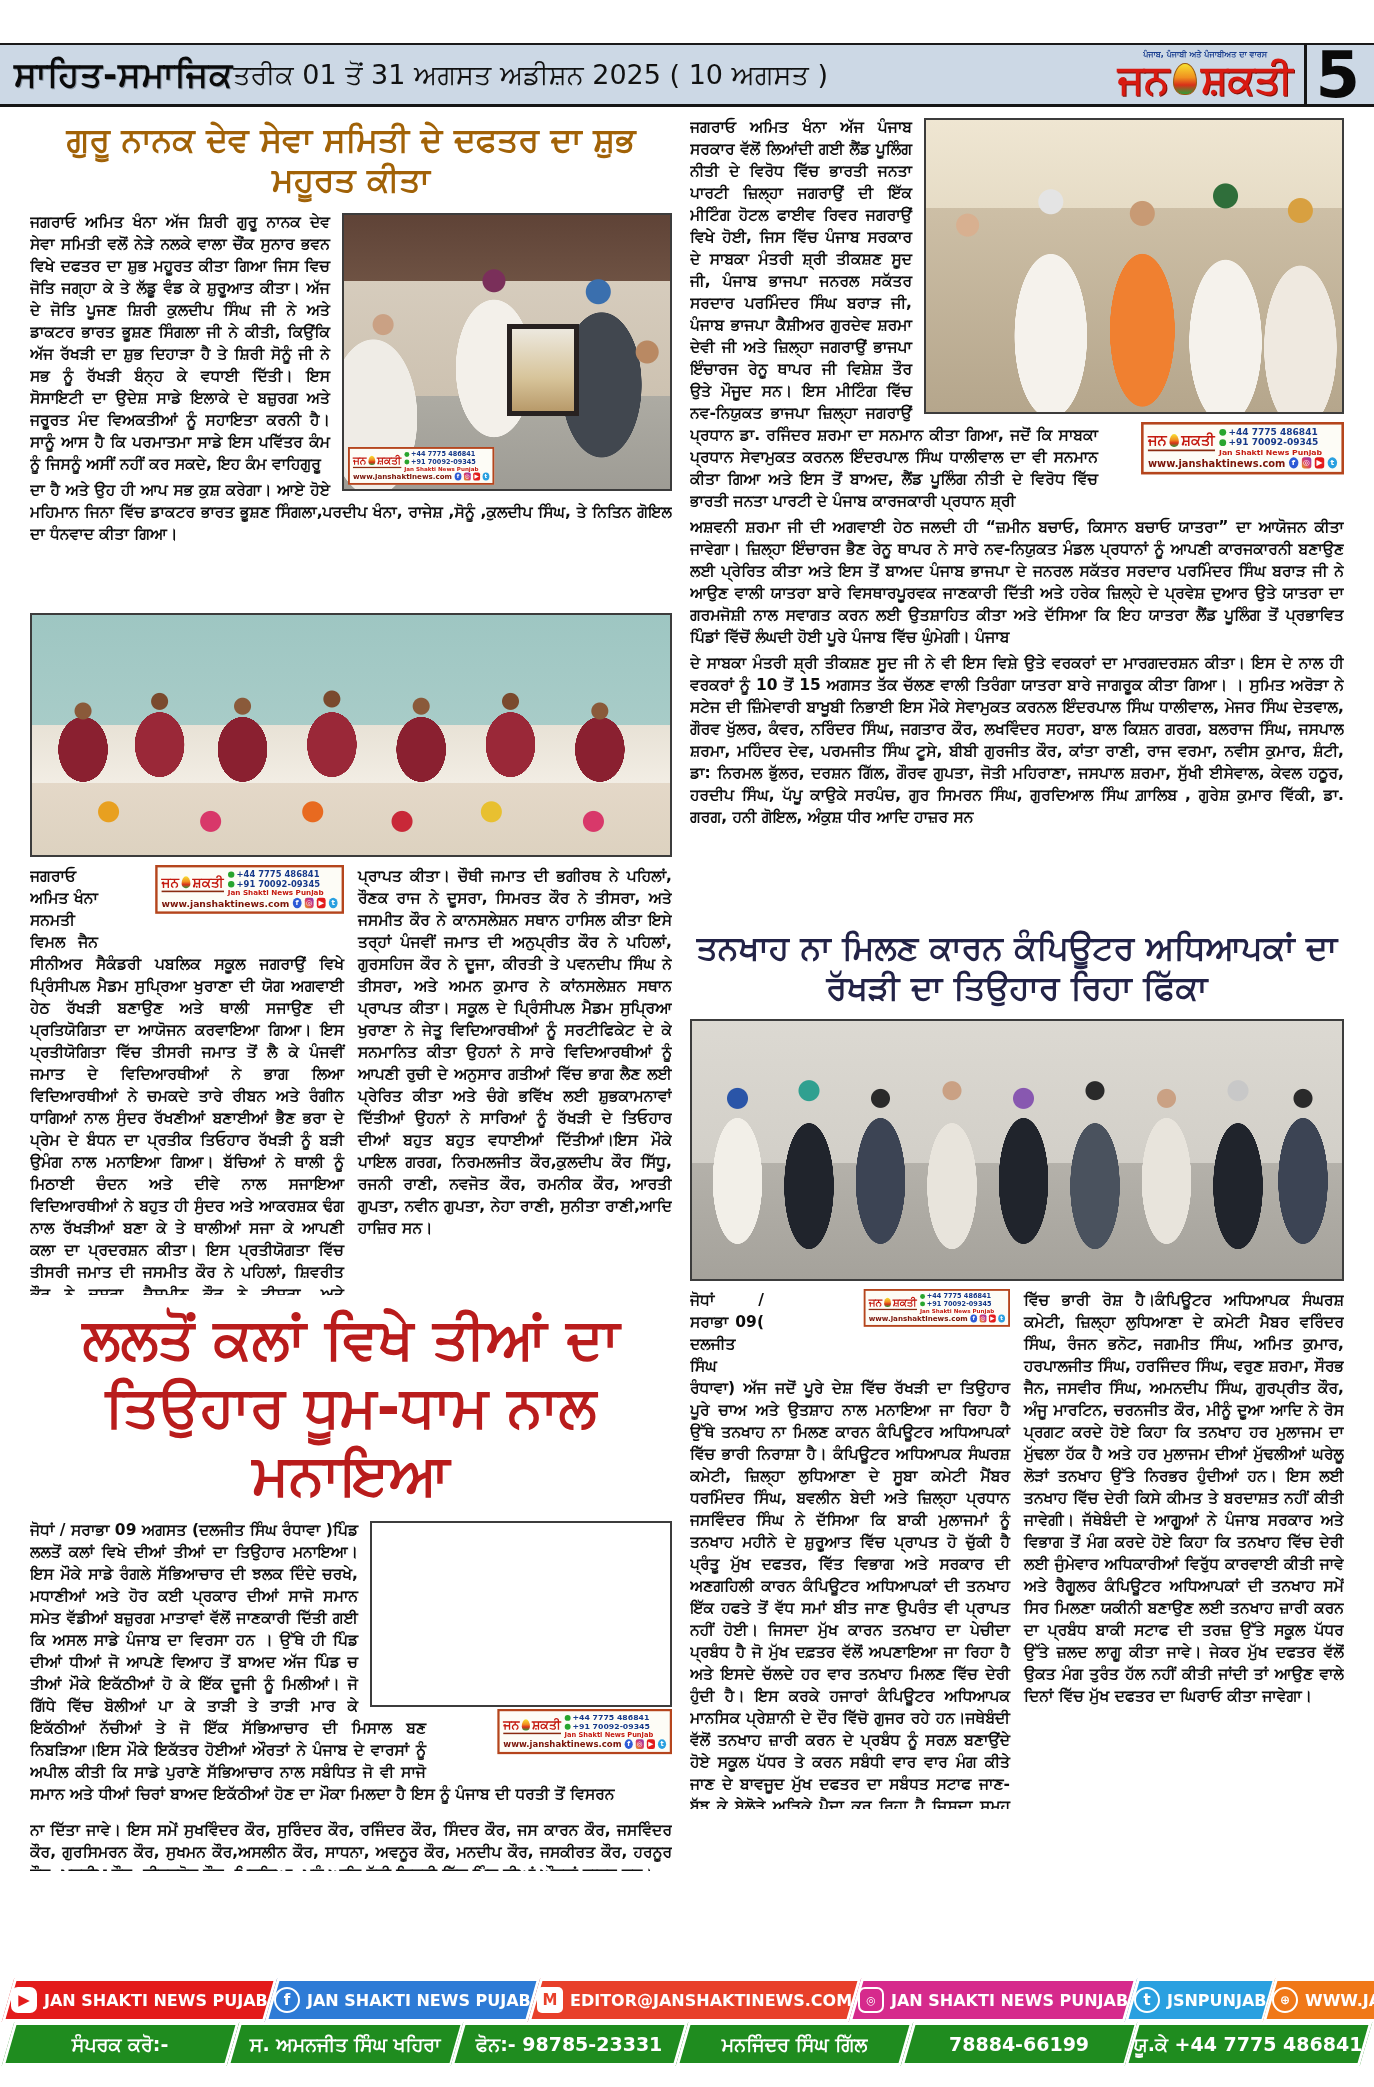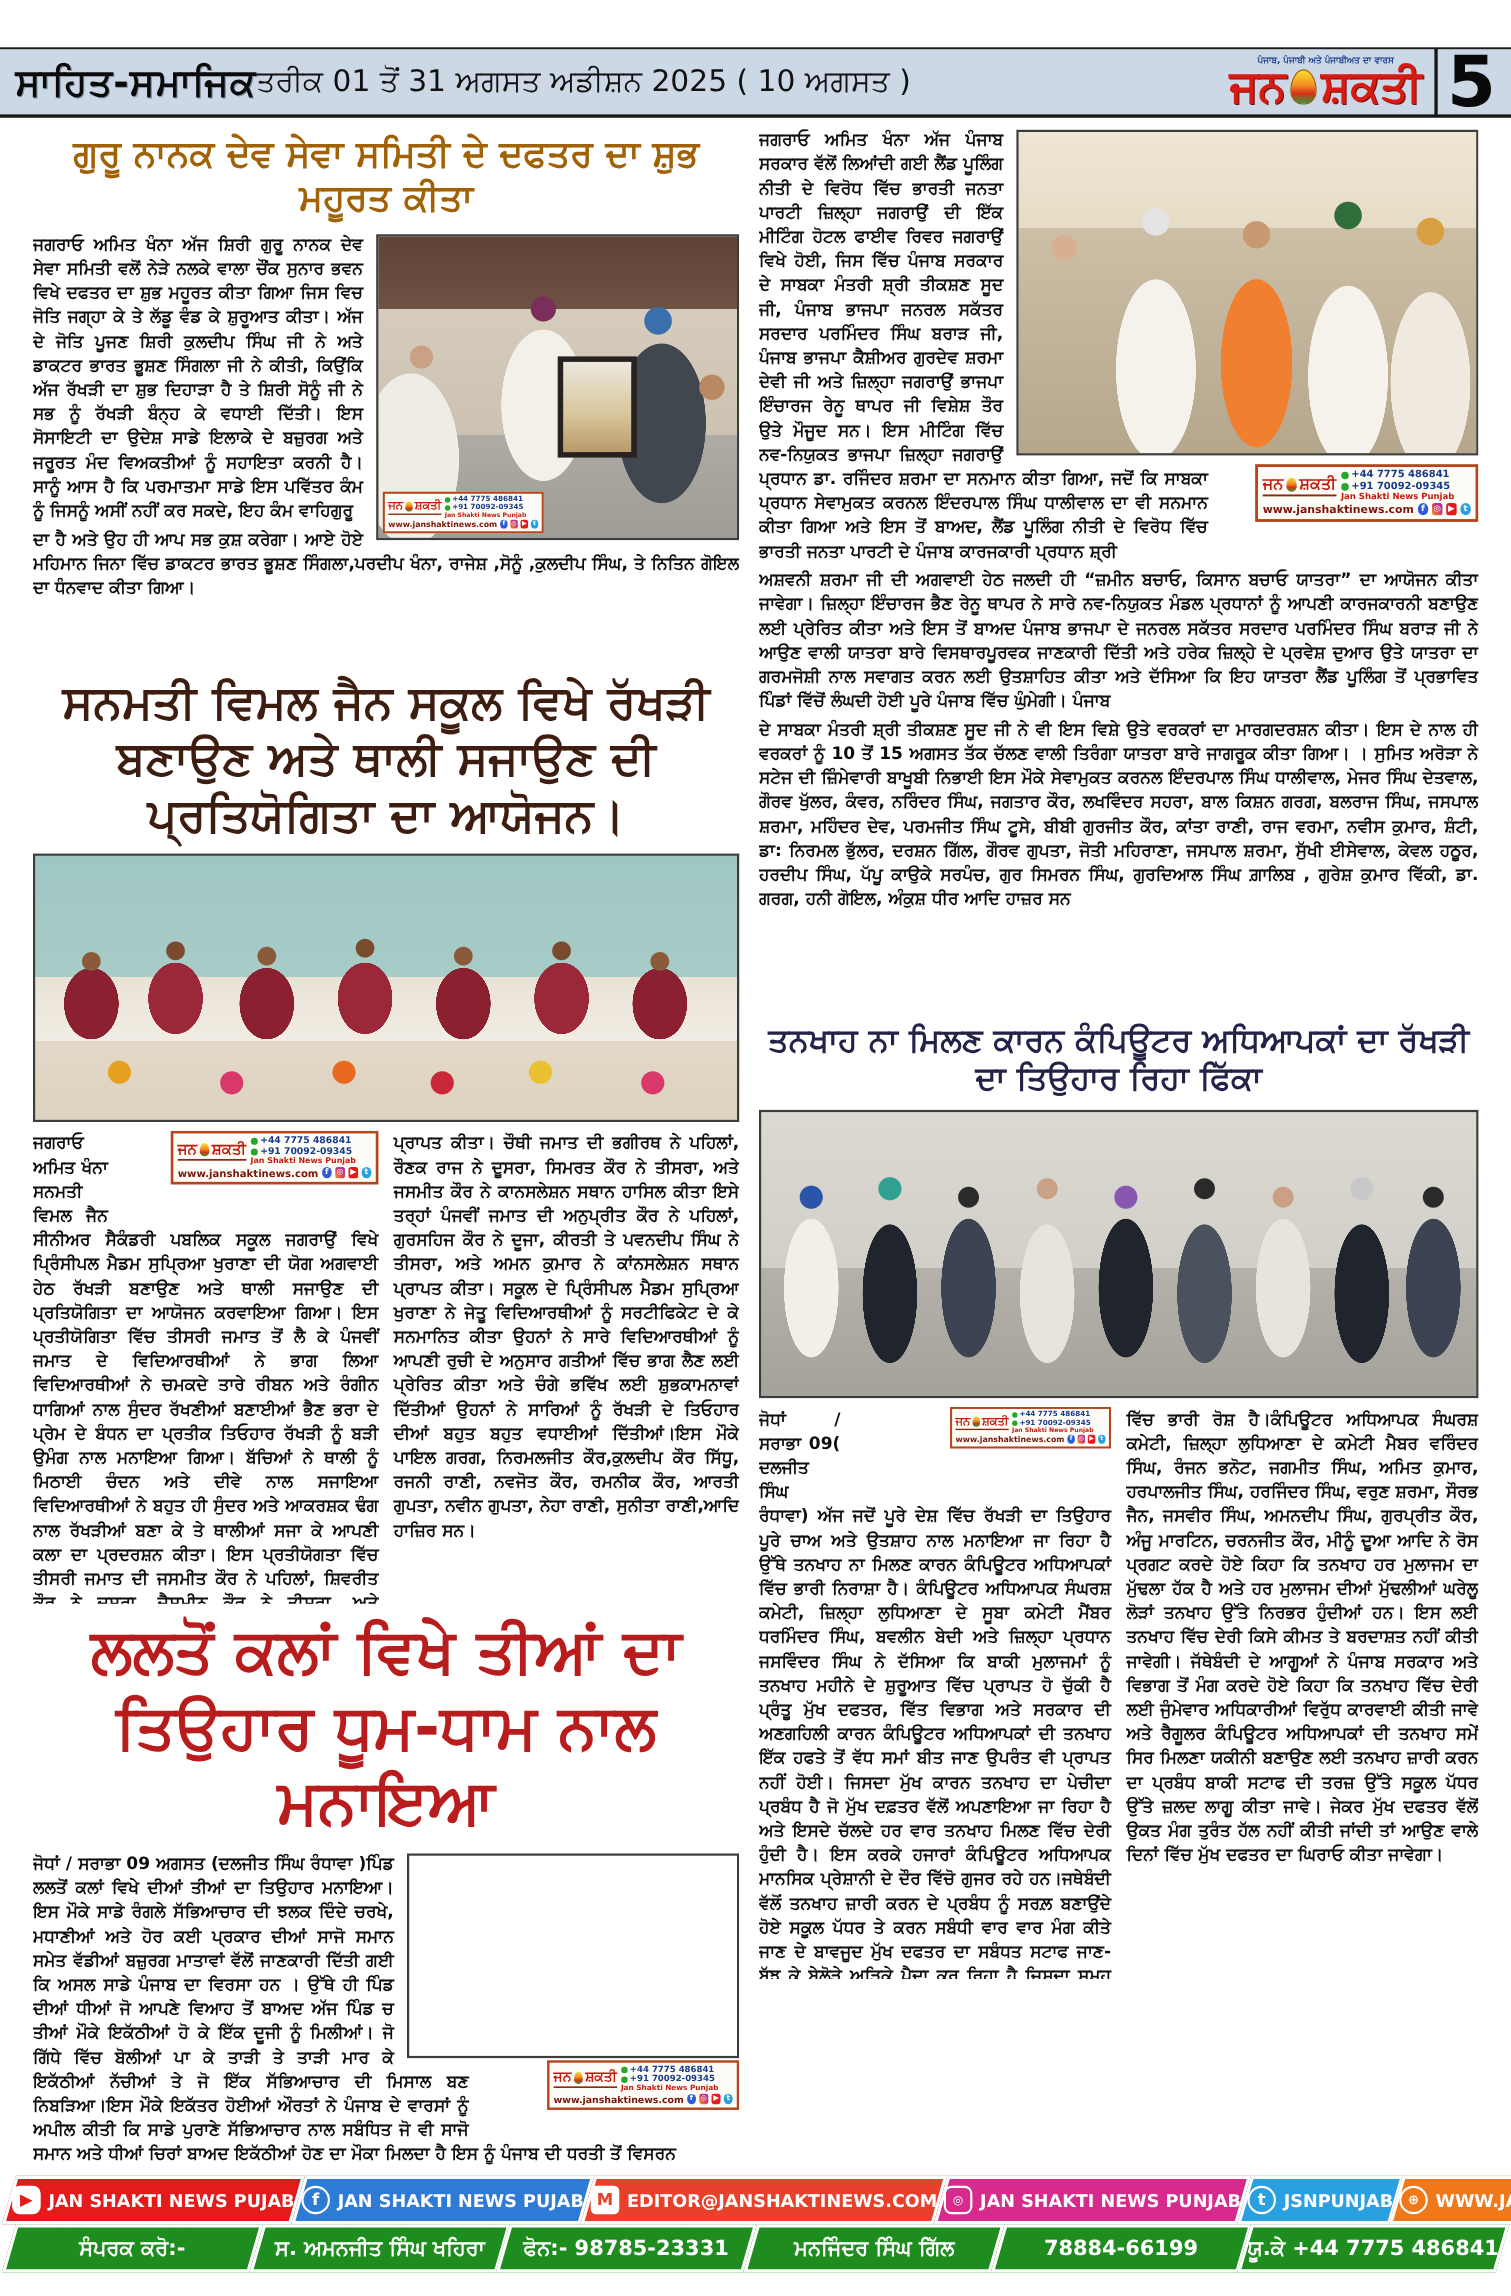--- a/index.html
+++ b/index.html
@@ -23,21 +23,21 @@
 
   
   .col-left{position:absolute;left:30px;top:116px;width:642px;}
   .col-right{position:absolute;left:690px;top:116px;width:654px;}
 
   article{display:block;position:relative;}
   .headline{font-weight:bold;text-align:center;line-height:1.22;margin:4px 0 10px 0;}
   .hl-a1{font-size:33px;color:#a16207;}
   .hl-a2{font-size:39px;color:#e0261c;}
   .hl-a3{font-size:42px;color:#3d1d10;}
-  .hl-a4{font-size:29px;color:#232347;}
+  .hl-a4{font-size:33px;color:#232347;}
   .hl-a5{font-size:56px;color:#b91c1c;}
 
   .body-text{font-size:15.5px;font-weight:bold;line-height:1.42;text-align:justify;color:#0d0d0d;}
   .two-col{display:flex;gap:14px;}
   .two-col .c{flex:1;min-width:0;}
   .clip{overflow:hidden;}
 
   
   .photo{border:2px solid #3c3c3c;box-sizing:border-box;position:relative;}
   .ph-a1{float:right;width:330px;height:278px;margin:2px 0 6px 12px;
@@ -230,21 +230,20 @@
               <span class="smi smi-tw">t</span>
             </div>
           </div>
         </div>
         <p class="body-text" style="margin:0;">ਜਗਰਾਓ ਅਮਿਤ ਖੰਨਾ  ਅੱਜ ਸ਼ਿਰੀ ਗੁਰੂ ਨਾਨਕ ਦੇਵ ਸੇਵਾ ਸਮਿਤੀ ਵਲੋਂ ਨੇੜੇ ਨਲਕੇ ਵਾਲਾ ਚੌਂਕ ਸੁਨਾਰ ਭਵਨ ਵਿਖੇ ਦਫਤਰ ਦਾ ਸ਼ੁਭ ਮਹੂਰਤ ਕੀਤਾ ਗਿਆ ਜਿਸ ਵਿਚ ਜੋਤਿ ਜਗ੍ਹਾ ਕੇ ਤੇ ਲੱਡੂ ਵੰਡ ਕੇ ਸ਼ੁਰੂਆਤ ਕੀਤਾ। ਅੱਜ ਦੇ ਜੋਤਿ ਪੂਜਣ ਸ਼ਿਰੀ ਕੁਲਦੀਪ ਸਿੰਘ ਜੀ ਨੇ ਅਤੇ ਡਾਕਟਰ ਭਾਰਤ ਭੂਸ਼ਣ ਸਿੰਗਲਾ ਜੀ ਨੇ ਕੀਤੀ, ਕਿਉਂਕਿ ਅੱਜ ਰੱਖੜੀ ਦਾ ਸ਼ੁਭ ਦਿਹਾੜਾ ਹੈ ਤੇ ਸ਼ਿਰੀ ਸੋਨੂੰ ਜੀ ਨੇ ਸਭ ਨੂੰ ਰੱਖੜੀ ਬੰਨ੍ਹ ਕੇ ਵਧਾਈ ਦਿੱਤੀ। ਇਸ ਸੋਸਾਇਟੀ ਦਾ ਉਦੇਸ਼ ਸਾਡੇ ਇਲਾਕੇ ਦੇ ਬਜ਼ੁਰਗ ਅਤੇ ਜਰੂਰਤ ਮੰਦ ਵਿਅਕਤੀਆਂ ਨੂੰ ਸਹਾਇਤਾ ਕਰਨੀ ਹੈ। ਸਾਨੂੰ ਆਸ ਹੈ ਕਿ ਪਰਮਾਤਮਾ ਸਾਡੇ ਇਸ ਪਵਿੱਤਰ ਕੰਮ ਨੂੰ ਜਿਸਨੂੰ ਅਸੀਂ ਨਹੀਂ ਕਰ ਸਕਦੇ, ਇਹ ਕੰਮ ਵਾਹਿਗੁਰੂ</p>
         <p class="body-text" style="margin:4px 0 0 0;">ਦਾ ਹੈ ਅਤੇ ਉਹ ਹੀ ਆਪ ਸਭ ਕੁਸ਼ ਕਰੇਗਾ। ਆਏ ਹੋਏ ਮਹਿਮਾਨ ਜਿਨਾ ਵਿੱਚ ਡਾਕਟਰ ਭਾਰਤ ਭੂਸ਼ਣ ਸਿੰਗਲਾ,ਪਰਦੀਪ ਖੰਨਾ, ਰਾਜੇਸ਼ ,ਸੋਨੂੰ ,ਕੁਲਦੀਪ ਸਿੰਘ, ਤੇ ਨਿਤਿਨ ਗੋਇਲ ਦਾ ਧੰਨਵਾਦ ਕੀਤਾ ਗਿਆ।</p>
       </div>
     </article>
 
     <article style="margin-top:10px;">
-      <h2 class="headline hl-a3">ਸਨਮਤੀ ਵਿਮਲ ਜੈਨ ਸਕੂਲ ਵਿਖੇ  ਰੱਖੜੀ ਬਣਾਉਣ ਅਤੇ ਥਾਲੀ ਸਜਾਉਣ ਦੀ ਪ੍ਰਤਿਯੋਗਿਤਾ ਦਾ ਆਯੋਜਨ।</h2>
       <div class="photo ph-a3"></div>
       <div class="two-col clip" style="height:430px;">
         <div class="c">
           <div class="wm wm-float-r" style="transform:scale(0.8);transform-origin:top right;">
             <div class="wm-top">
               <span class="wm-brand">
                   <b>ਜਨ</b>
                   <i class="wm-flame"></i>
                   <b>ਸ਼ਕਤੀ</b>
                 </span>

